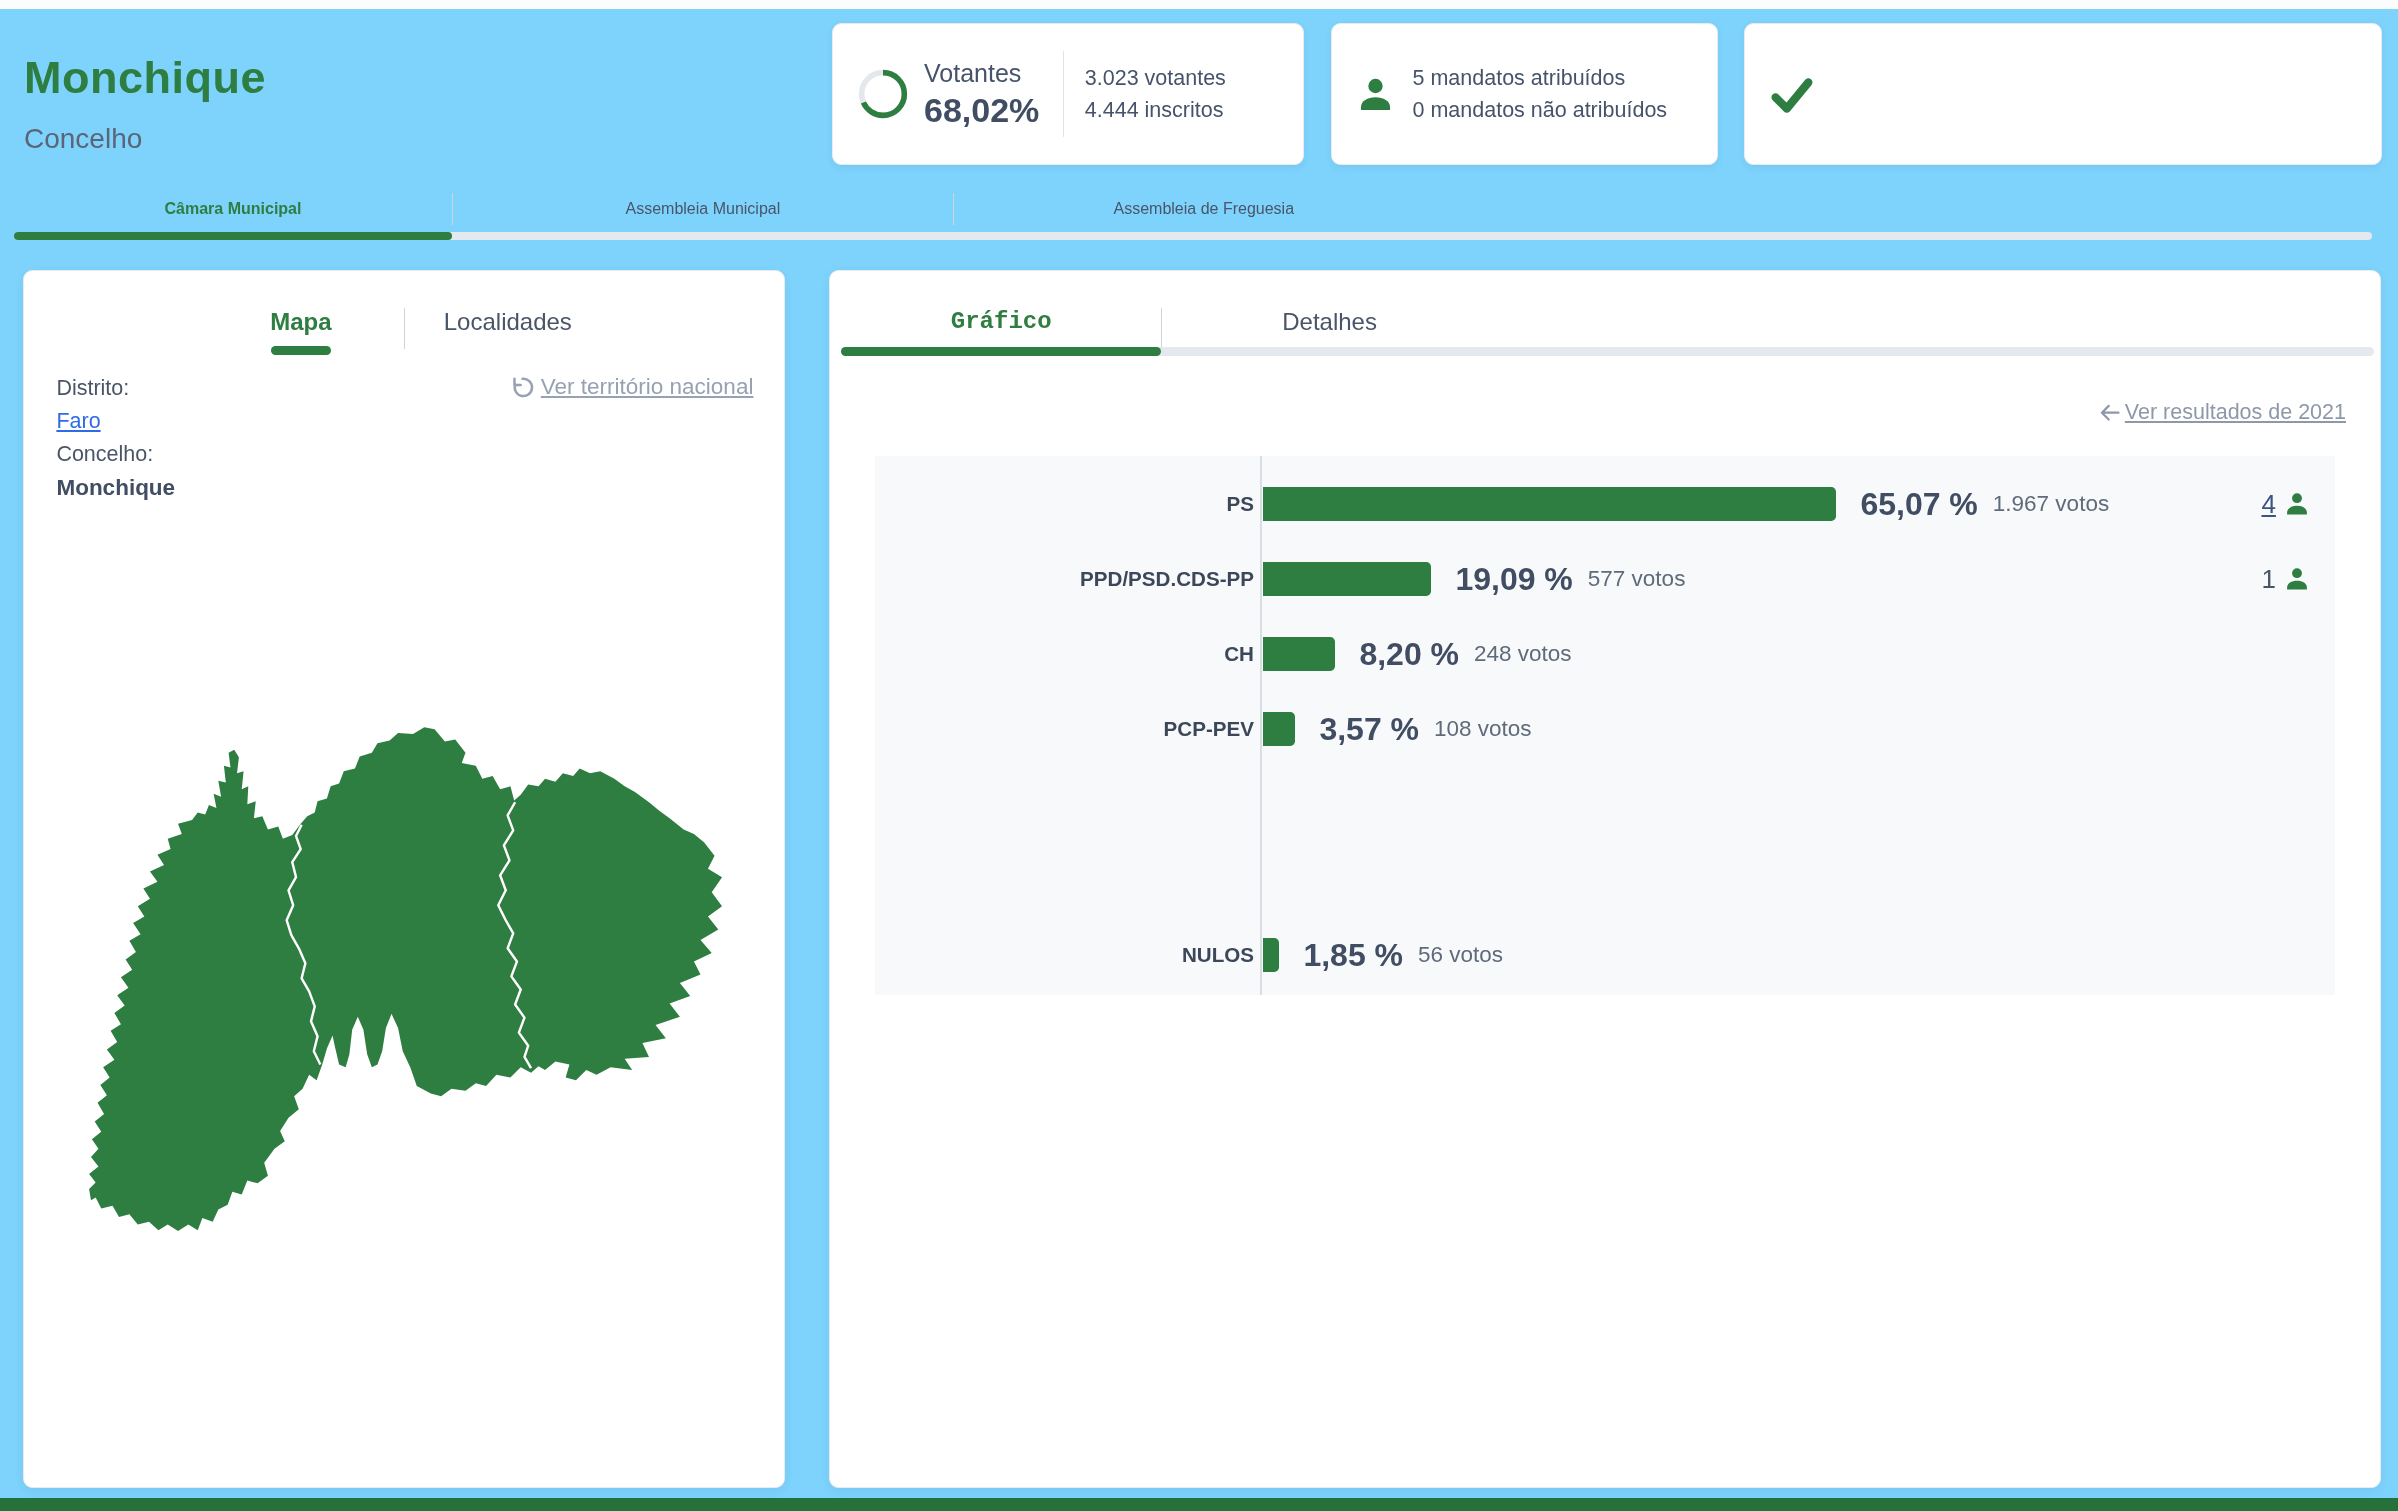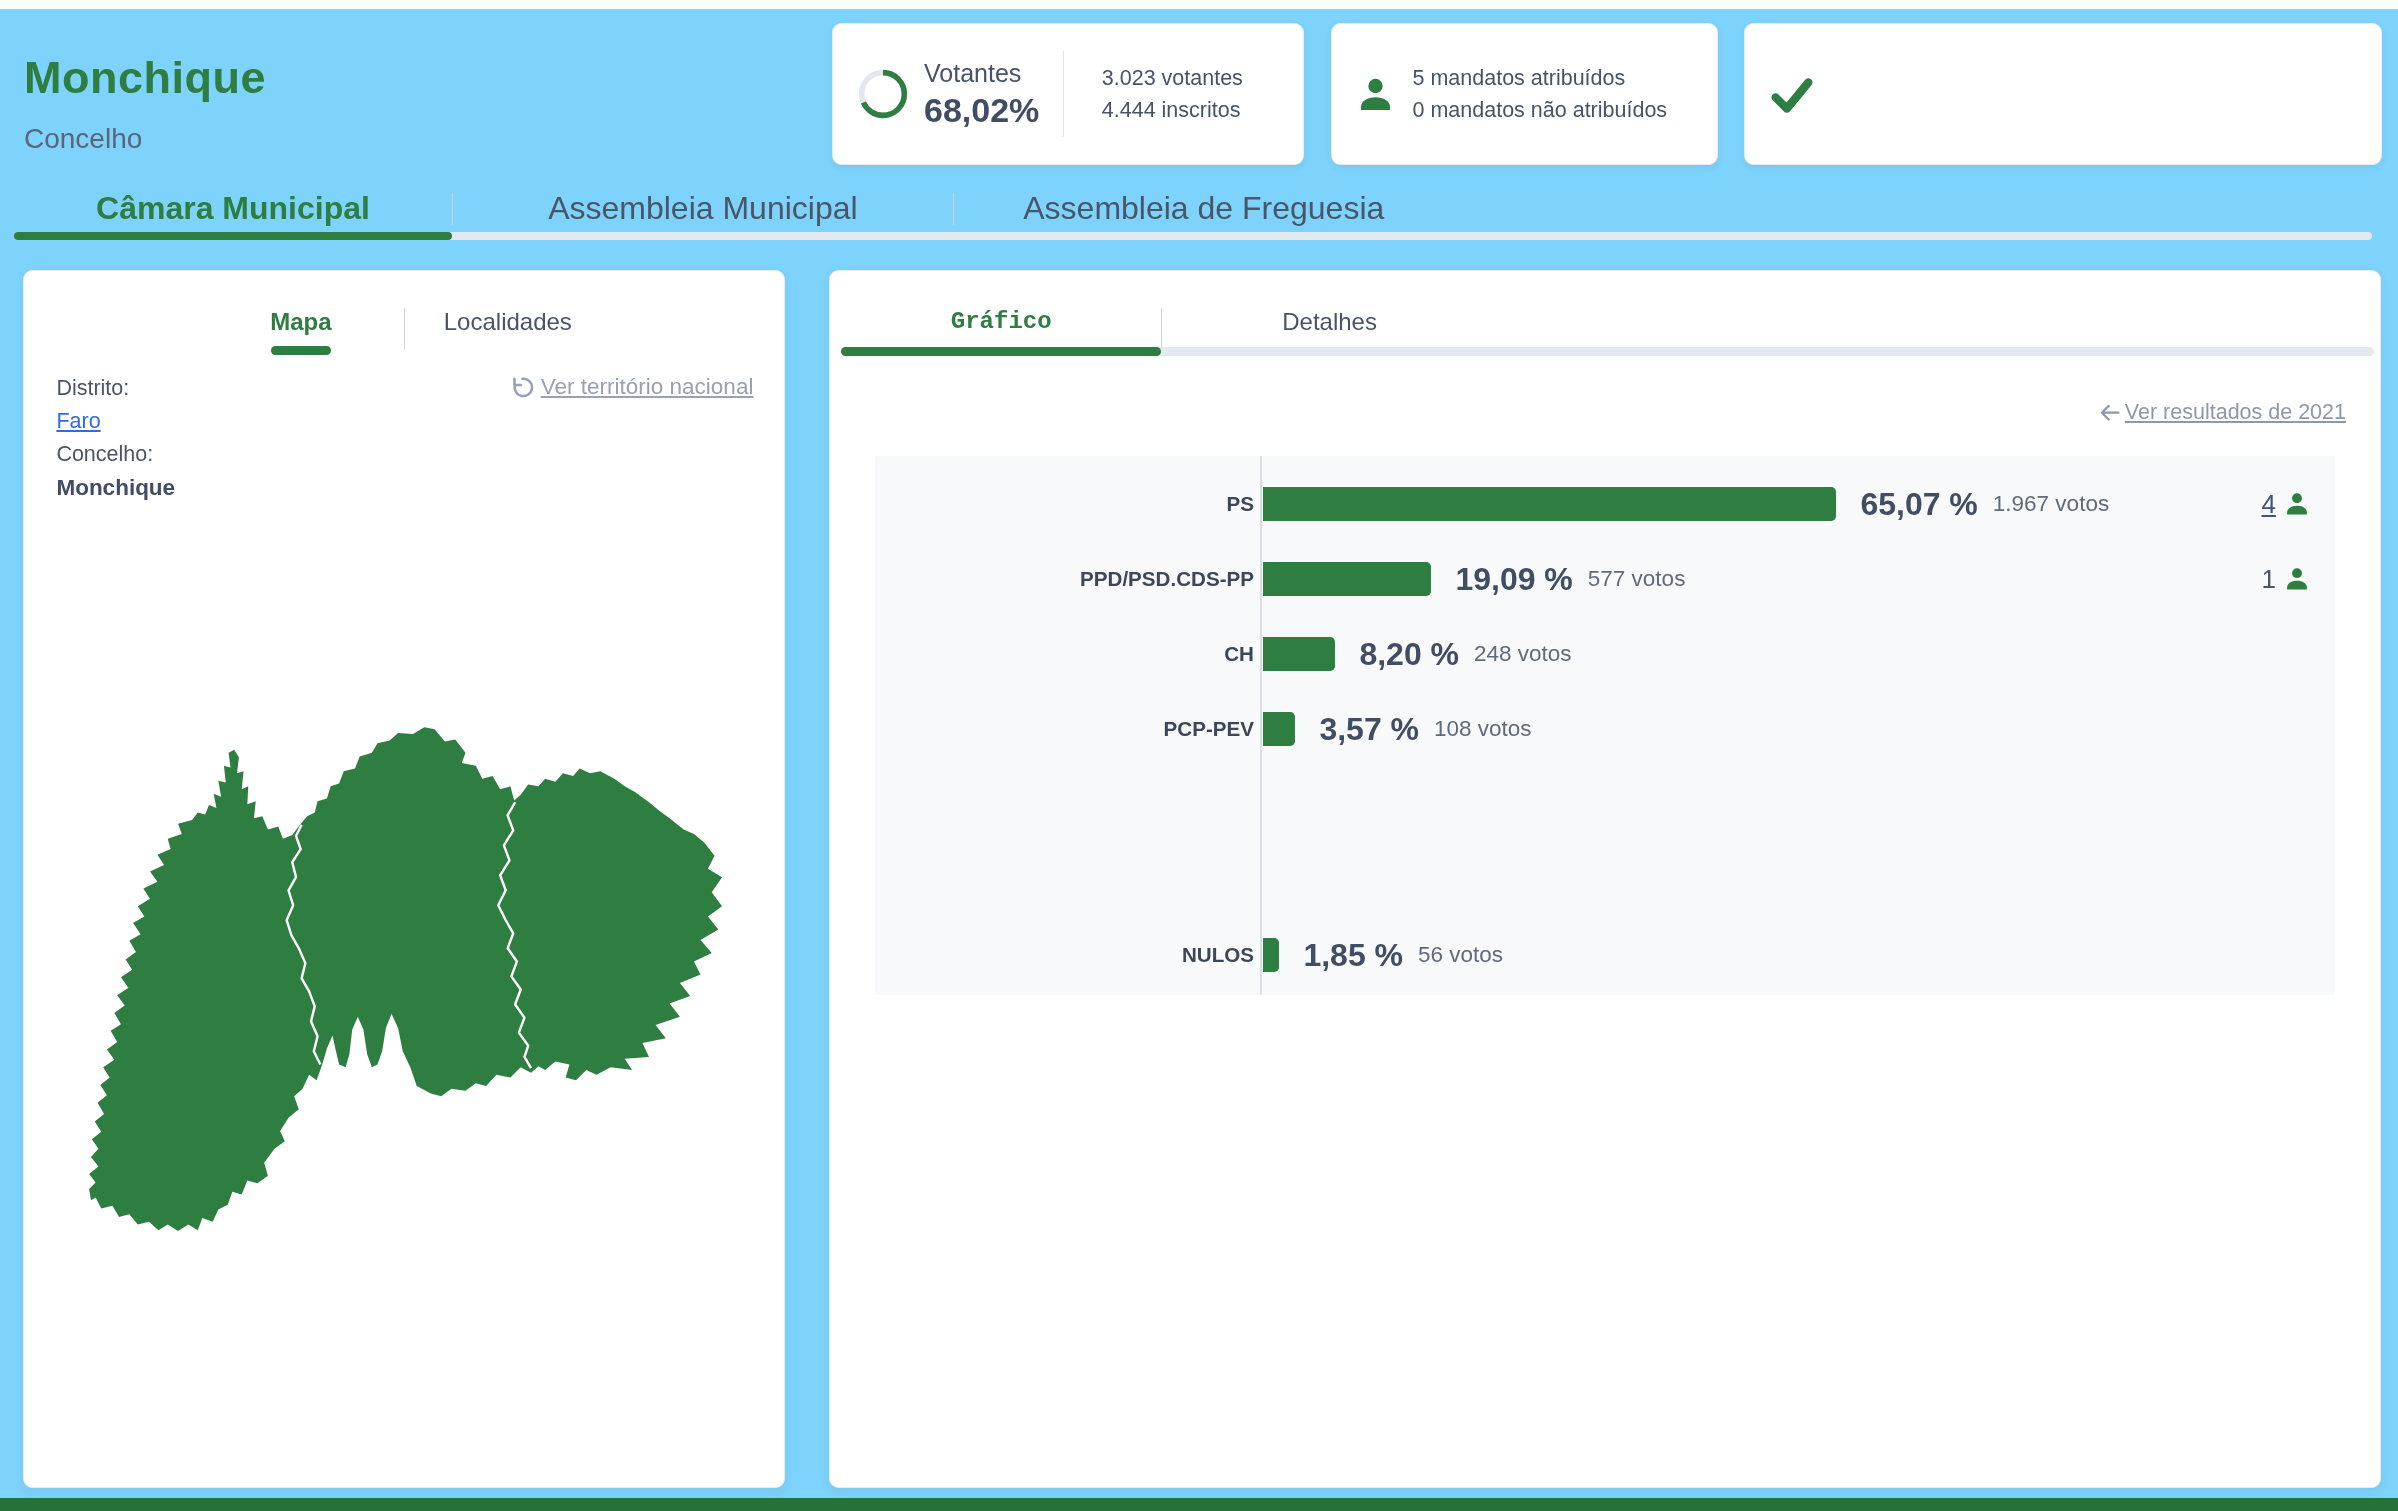--- a/index.html
+++ b/index.html
@@ -25,29 +25,29 @@
   }
   .card-turnout { left:832px; width:472px; padding:0 24px; }
   .card-mandates { left:1331px; width:387px; padding:0 22.5px; }
   .card-counting { left:1744px; width:638px; padding:0 24px; }
 
   .donut { flex:none; }
   .turnout-texts { margin-left:15px; }
   .turnout-label { font-size:25px; color:#47536b; }
   .turnout-pct { font-size:34px; font-weight:bold; color:#414d63; margin-top:3.7px;text-align:right; }
   .v-divider { width:0.9px; height:86px; background:#dfe3ea; margin:0 20.6px 0 24px; }
-  .small-lines { font-size:21.5px; color:#47536b; line-height:32px;margin-left:17px; }
+  .small-lines { font-size:21.5px; color:#47536b; line-height:32px; }
   .card-mandates .small-lines { margin-left:17px; }
   .counting-texts { margin-left:19px; }
   .counting-title { font-size:27px; font-weight:bold; color:#414d63; }
   .counting-sub { font-size:20.6px; color:#4a5568; margin-top:8.4px; }
 
   
   .main-tabs { position:absolute; left:14px; top:189px; width:2358px; height:39px; display:flex; }
-  .main-tab { display:flex; align-items:center; justify-content:center; font-size:32px; color:#4a5568; cursor:pointer; }
+  .main-tab { display:flex; align-items:center; justify-content:center; font-size:16px; color:#4a5568; cursor:pointer; }
   .main-tab.w1 { width:438px; } .main-tab.w2 { width:500px; } .main-tab.w3 { width:500px; }
   .main-tab.active { color:#2e7d41; font-weight:bold; }
   .tab-sep { width:0.9px; height:32px; background:#ccd3db; align-self:center; }
   .main-track { position:absolute; left:14px; top:232px; width:2358px; height:8.4px; background:#e3e9ef; border-radius:4.7px; }
   .main-track-active { position:absolute; left:0; top:0; width:438px; height:8.4px; background:#2e7d41; border-radius:4.7px; }
 
   
   .panel {
     position:absolute; top:270px; height:1218px; background:#fff;
     border:0.9px solid #e8ecf2; border-radius:9.4px;

